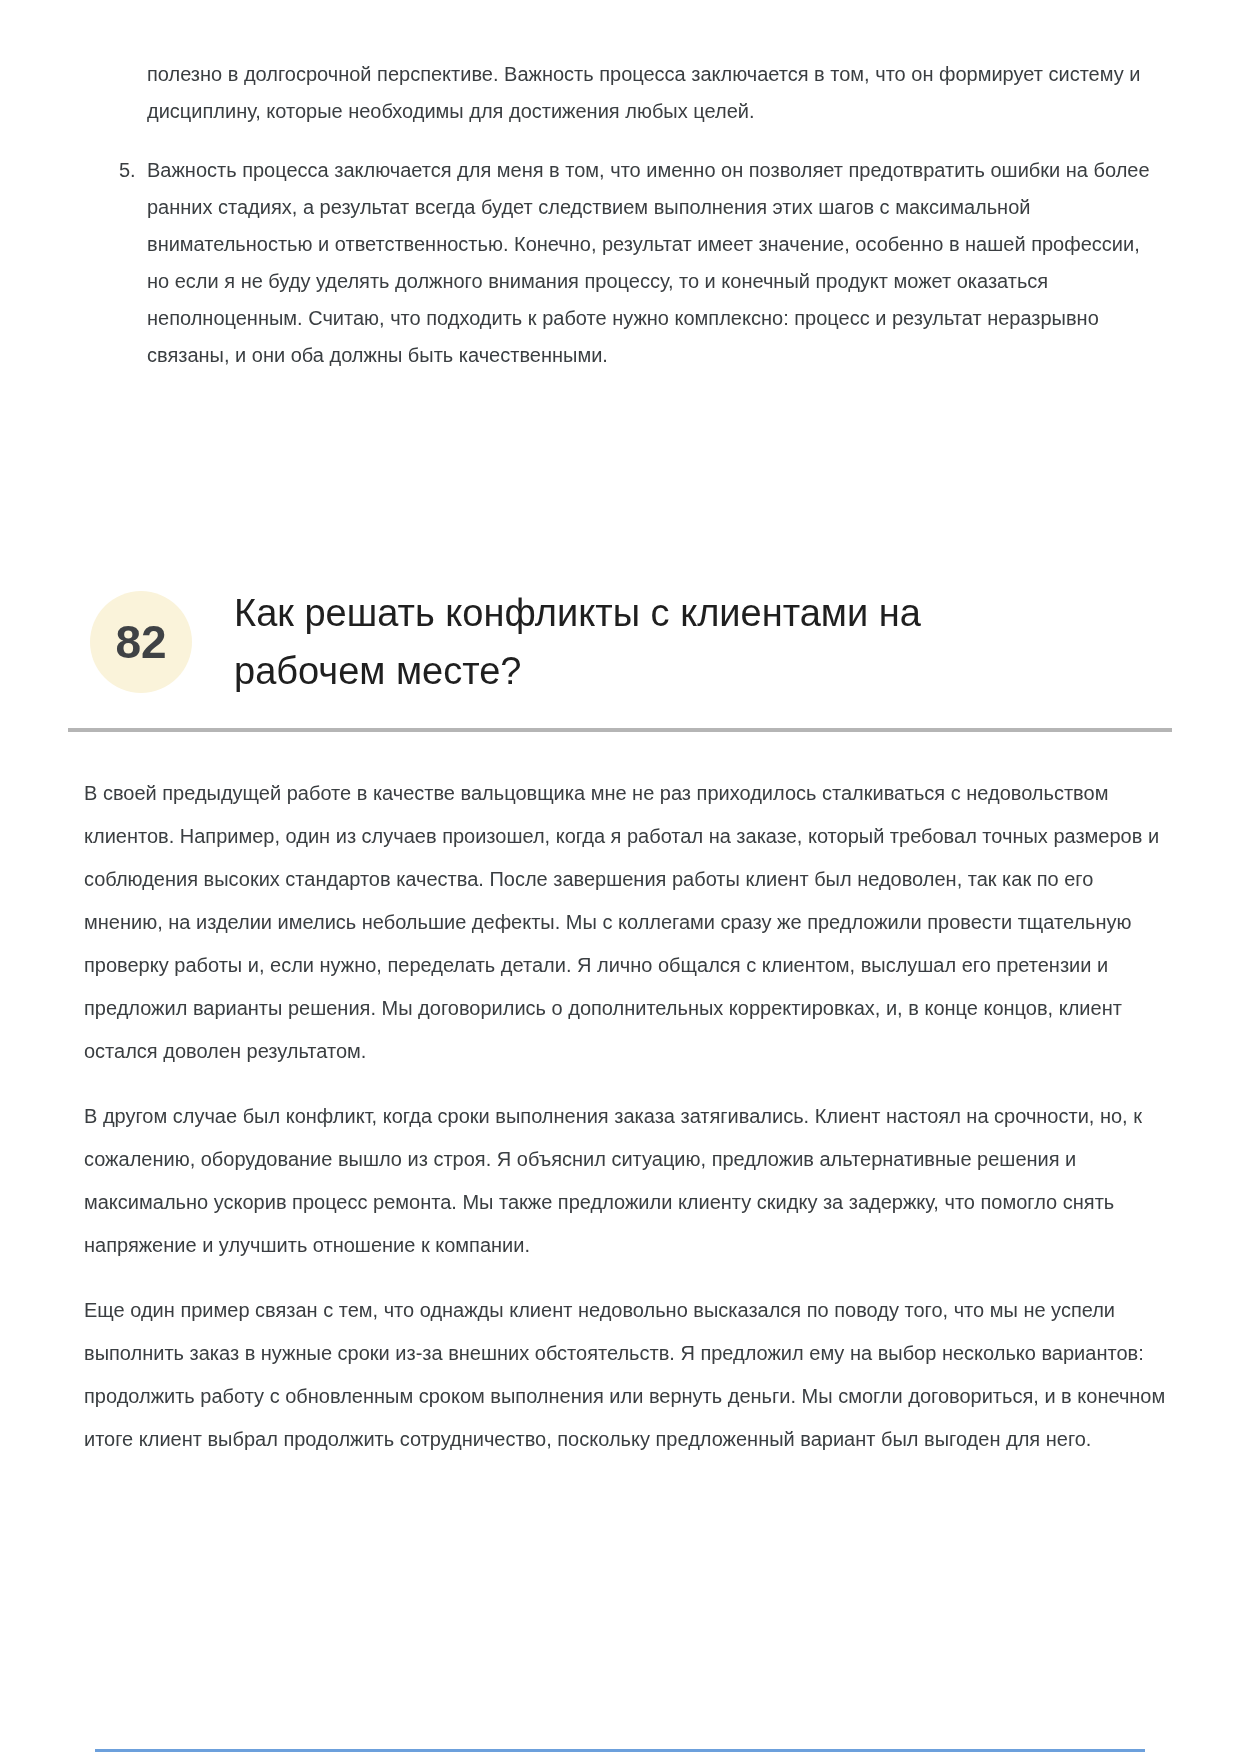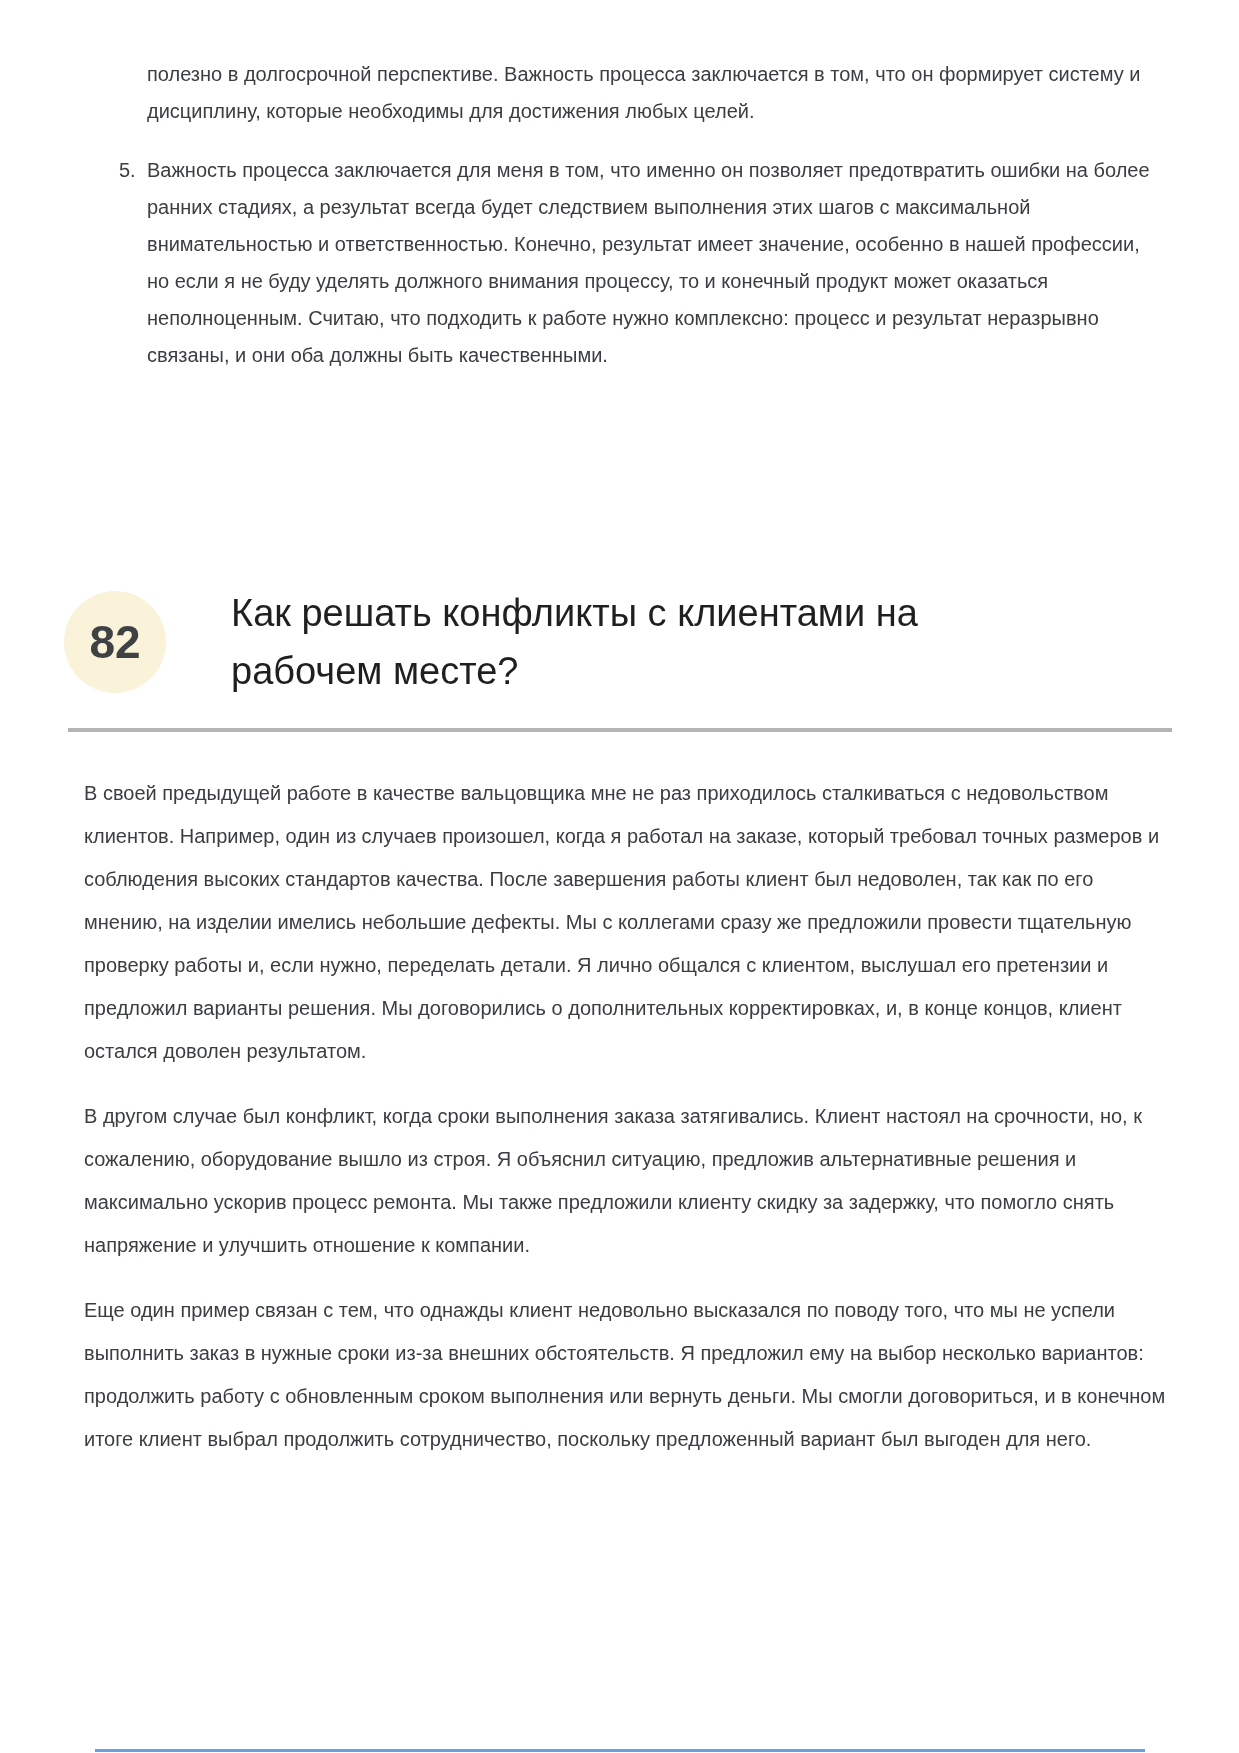--- a/index.html
+++ b/index.html
@@ -31,24 +31,24 @@
   .list-section p{margin:0;}
   .li{position:relative;margin-top:22px;}
   .li .marker{
     position:absolute;
     left:-28px;
     top:0;
   }
   
   .q-header{
     margin-top:202px;
-    padding-left:64px;
+    padding-left:90px;
     display:flex;
     align-items:center;
-    gap:57px;
+    gap:34px;
   }
   .badge{
     flex:0 0 auto;
     width:102px;
     height:102px;
     border-radius:50%;
     background:var(--badge_bg);
     display:flex;
     align-items:center;
     justify-content:center;

